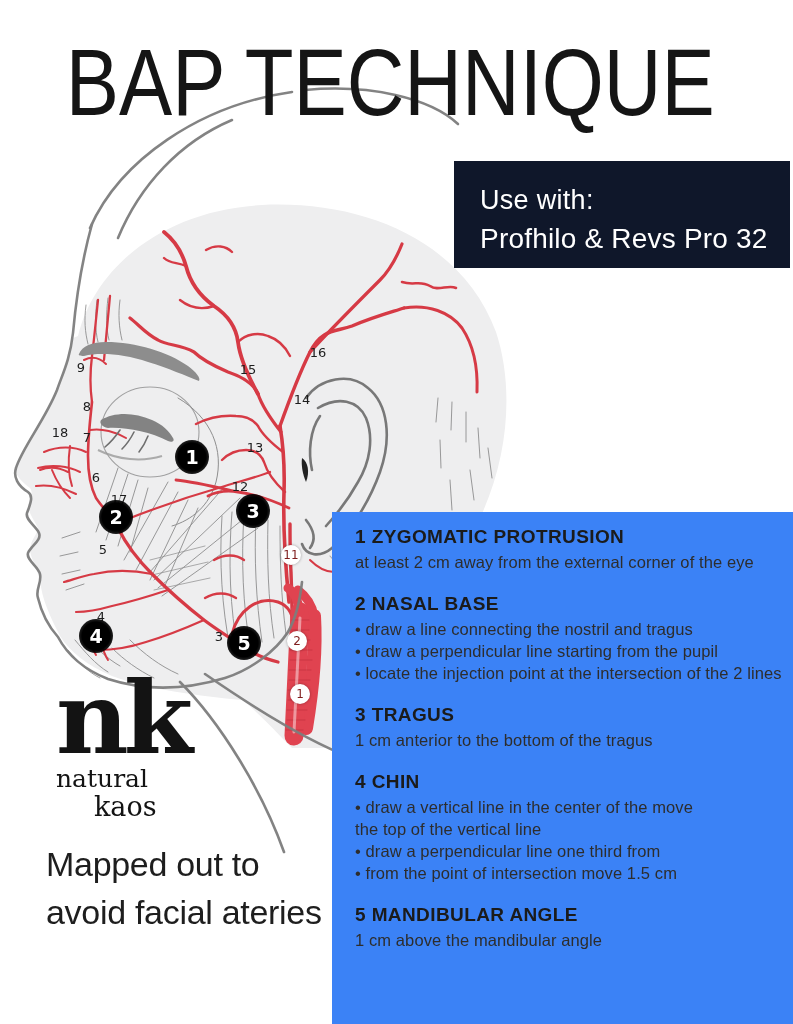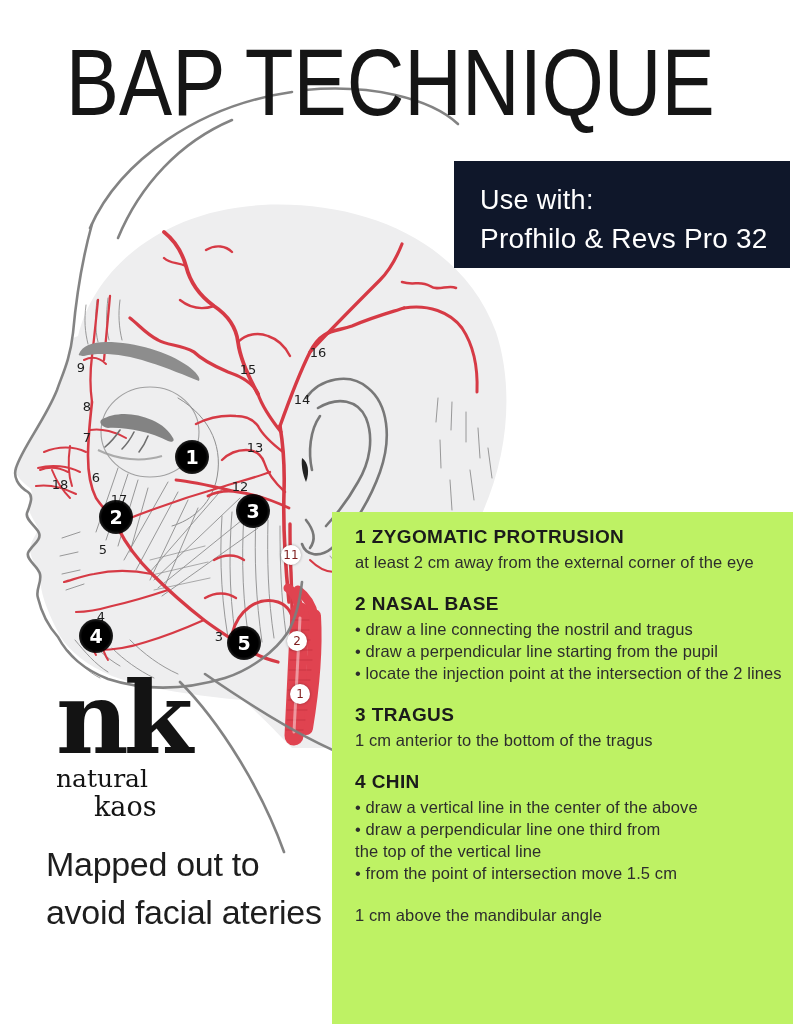--- a/index.html
+++ b/index.html
@@ -26,21 +26,21 @@
       background:radial-gradient(circle,#000 58%,rgba(0,0,0,.85) 72%,rgba(0,0,0,0) 98%);
       color:#fff;font-weight:700;font-size:19px;display:flex;align-items:center;justify-content:center;
       font-family:"DejaVu Sans",sans-serif;text-shadow:0 0 2px #000;}
   .alabel{position:absolute;transform:translate(-50%,-50%);font-size:13px;color:#1d1d1d;
       font-family:"DejaVu Sans",sans-serif;}
   .clabel{position:absolute;width:20px;height:20px;margin:-10px 0 0 -10px;border-radius:50%;
       background:#fff;box-shadow:0 0 3px rgba(0,0,0,.35);color:#7f1d1d;font-size:12px;
       display:flex;align-items:center;justify-content:center;font-family:"DejaVu Sans",sans-serif;}
 
   
-  .panel{position:absolute;left:332px;top:512px;width:461px;height:512px;background:#bef264;
+  .panel{position:absolute;left:332px;top:512px;width:461px;height:512px;background:#3b82f6;
       box-sizing:border-box;padding:14px 11px 0 23px;}
   .sec{margin-bottom:20px;}
   .sec-h{margin:0 0 3px 0;font-size:19px;line-height:22px;font-weight:700;
       letter-spacing:.4px;color:#1b1b1b;}
   .sec-line{font-size:16.5px;line-height:22px;color:#2d2d2d;letter-spacing:.1px;}
 
   
   .logo{position:absolute;left:56px;top:668px;width:220px;}
   .logo .mark{font-family:"DejaVu Serif",serif;font-weight:700;font-size:100px;line-height:100px;
       letter-spacing:-5px;color:#131313;}
@@ -169,21 +169,21 @@
     <path fill="#838383" d="M 101,420 C 114,412 134,412 152,420 C 162,424 170,432 173,438 C 175,441 172,443 168,441 C 150,432 126,427 108,428 C 102,427 99,423 101,420 Z"></path>
     <path stroke="#6f6f6f" stroke-width="1.6" fill="none" stroke-linecap="round" d="M 120,430 C 116,436 111,442 105,447 M 134,432 C 131,438 127,444 122,449 M 148,436 C 146,441 143,447 139,452"></path>
     <path stroke="#9a9a9a" stroke-width="2" fill="none" opacity="0.8" d="M 98,450 C 118,460 142,462 162,456"></path>
   </g>
 </svg>
 
 <div id="diagram-layer">
     <div class="alabel" style="left: 81px; top: 367px;">9</div>
     <div class="alabel" style="left: 87px; top: 406px;">8</div>
     <div class="alabel" style="left: 87px; top: 437px;">7</div>
-    <div class="alabel" style="left: 60px; top: 484px;">18</div>
+    <div class="alabel" style="left: 60px; top: 432px;">18</div>
     <div class="alabel" style="left: 96px; top: 477px;">6</div>
     <div class="alabel" style="left: 119px; top: 499px;">17</div>
     <div class="alabel" style="left: 103px; top: 549px;">5</div>
     <div class="alabel" style="left: 101px; top: 616px;">4</div>
     <div class="alabel" style="left: 219px; top: 636px;">3</div>
     <div class="alabel" style="left: 240px; top: 486px;">12</div>
     <div class="alabel" style="left: 255px; top: 447px;">13</div>
     <div class="alabel" style="left: 263px; top: 399px; margin-left: 39px;">14</div>
     <div class="alabel" style="left: 248px; top: 369px;">15</div>
     <div class="alabel" style="left: 318px; top: 352px;">16</div>
@@ -227,28 +227,29 @@
   <section class="sec">
     <h3 class="sec-h">3 TRAGUS</h3>
     <div class="sec-b">
           <div class="sec-line">1 cm anterior to the bottom of the tragus</div>
         </div>
   </section>
 
   <section class="sec">
     <h3 class="sec-h">4 CHIN</h3>
     <div class="sec-b">
-          <div class="sec-line">• draw a vertical line in the center of the above</div>
+          <div class="sec-line">• draw a vertical line in the center of the move</div>
+          <div class="sec-line">the top of the vertical line</div>
           <div class="sec-line">• draw a perpendicular line one third from</div>
-          <div class="sec-line">the top of the vertical line</div>
           <div class="sec-line">• from the point of intersection move 1.5 cm</div>
         </div>
   </section>
 
   <section class="sec">
+    <h3 class="sec-h">5 MANDIBULAR ANGLE</h3>
     <div class="sec-b">
           <div class="sec-line">1 cm above the mandibular angle</div>
         </div>
   </section>
 </div>
 </div>
 
 <div class="logo">
   <div class="mark">nk</div>
   <div class="sub1">natural</div>

